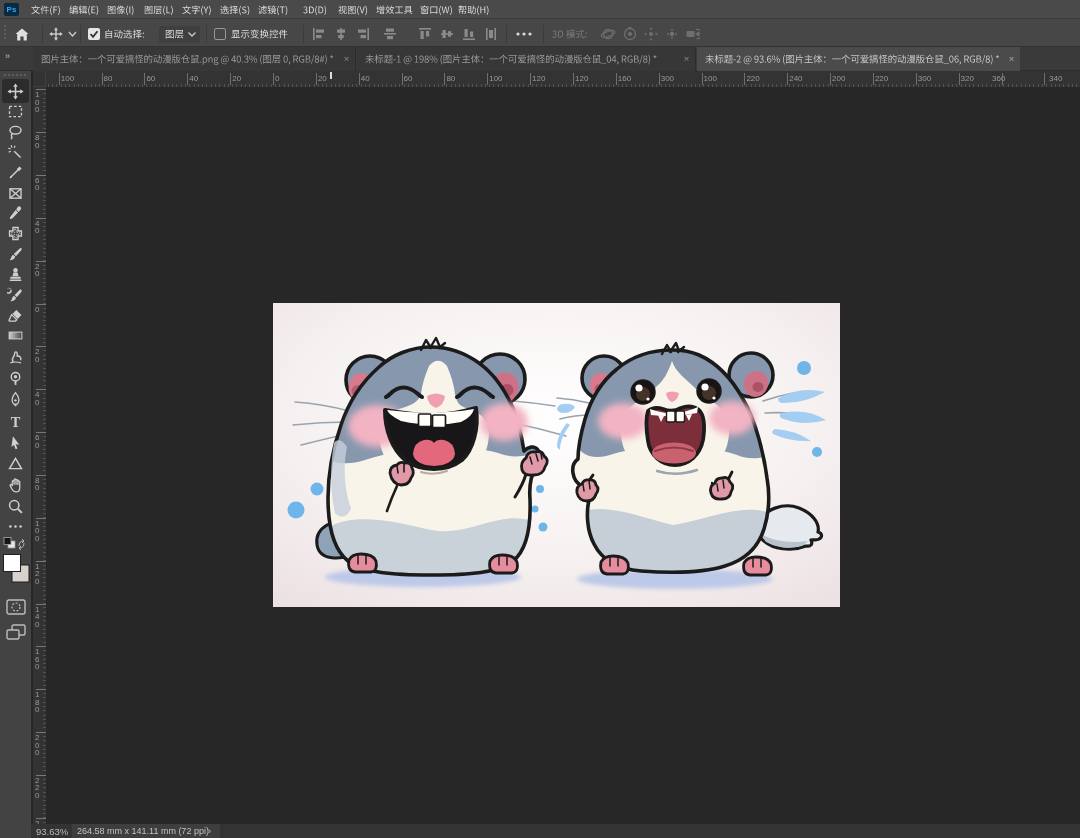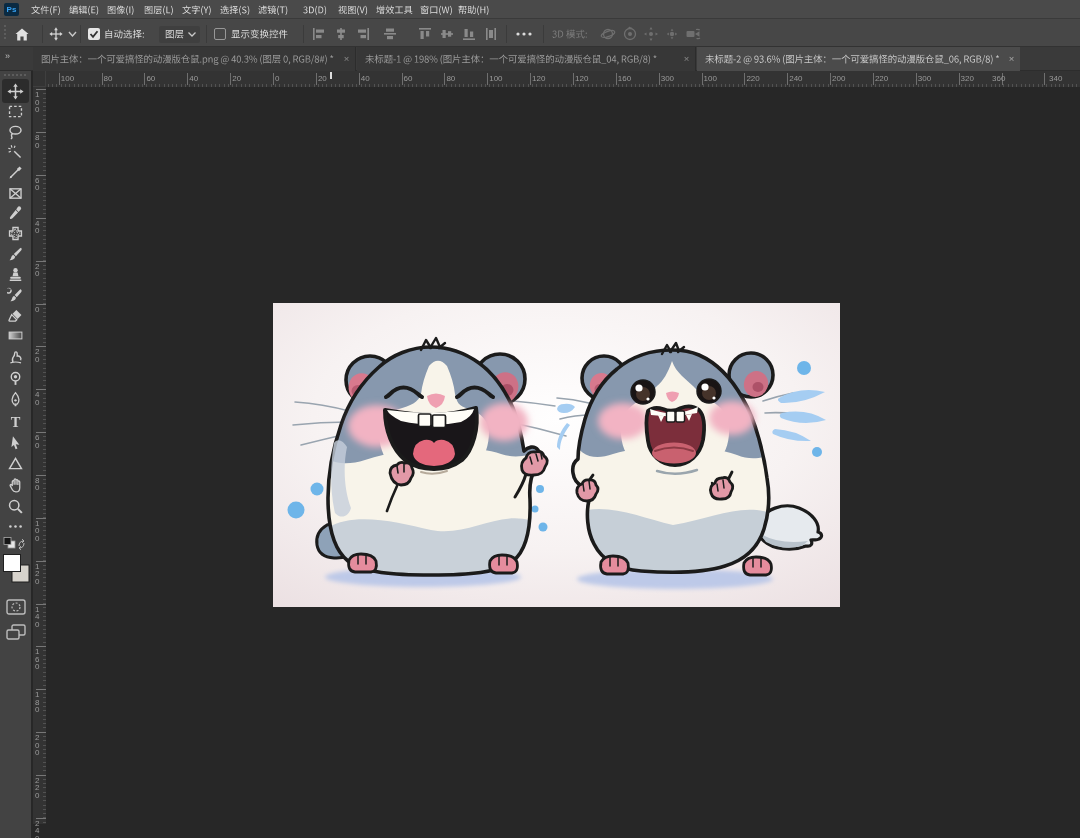--- a/index.html
+++ b/index.html
@@ -844,13 +844,19 @@
 <path d="M438,190 Q436,183 442,180 Q443,175 449,175 Q455,173 457,179 Q462,183 458,189 Q457,196 449,196 Q440,197 438,190 Z" fill="#e299a7" stroke="#1b1b1b" stroke-width="2.8"></path>
 <path d="M444,181 L445,188 M450,177 L451,185" stroke="#1b1b1b" stroke-width="1.5" fill="none"></path>
 <path d="M328,259 Q326,270 334,271 L350,271 Q357,270 355,260 Q352,253 340,253 Q331,253 328,259 Z" fill="#e58c9d" stroke="#1b1b1b" stroke-width="2.8"></path>
 <path d="M337,254 L337,263 M345,254 L345,263" stroke="#1b1b1b" stroke-width="1.5" fill="none"></path>
 <path d="M471,260 Q469,271 477,272 L493,272 Q500,271 498,261 Q495,254 483,254 Q474,254 471,260 Z" fill="#e58c9d" stroke="#1b1b1b" stroke-width="2.8"></path>
 <path d="M480,255 L480,264 M488,255 L488,264" stroke="#1b1b1b" stroke-width="1.5" fill="none"></path>
 </g>
 </svg>
     </div>
 
+<div class="abs" style="left:0;top:824px;width:1080px;height:14px;background:#333333;font-size:9.5px;color:#bcbcbc;">
+  <span style="position:absolute;left:36px;top:2px;">93.63%</span>
+  <div style="position:absolute;left:72px;top:0;width:148px;height:14px;background:#3e3e3e;"></div>
+  <span style="position:absolute;left:77px;top:2px;color:#c2c2c2;font-size:9px;">264.58 mm x 141.11 mm (72 ppi)</span>
+  <span style="position:absolute;left:208px;top:1px;color:#c2c2c2;">›</span>
+</div>
 <div class="abs" style="left:0;top:824px;width:31px;height:14px;background:#434343;"></div>
 </div>
 </body></html>

